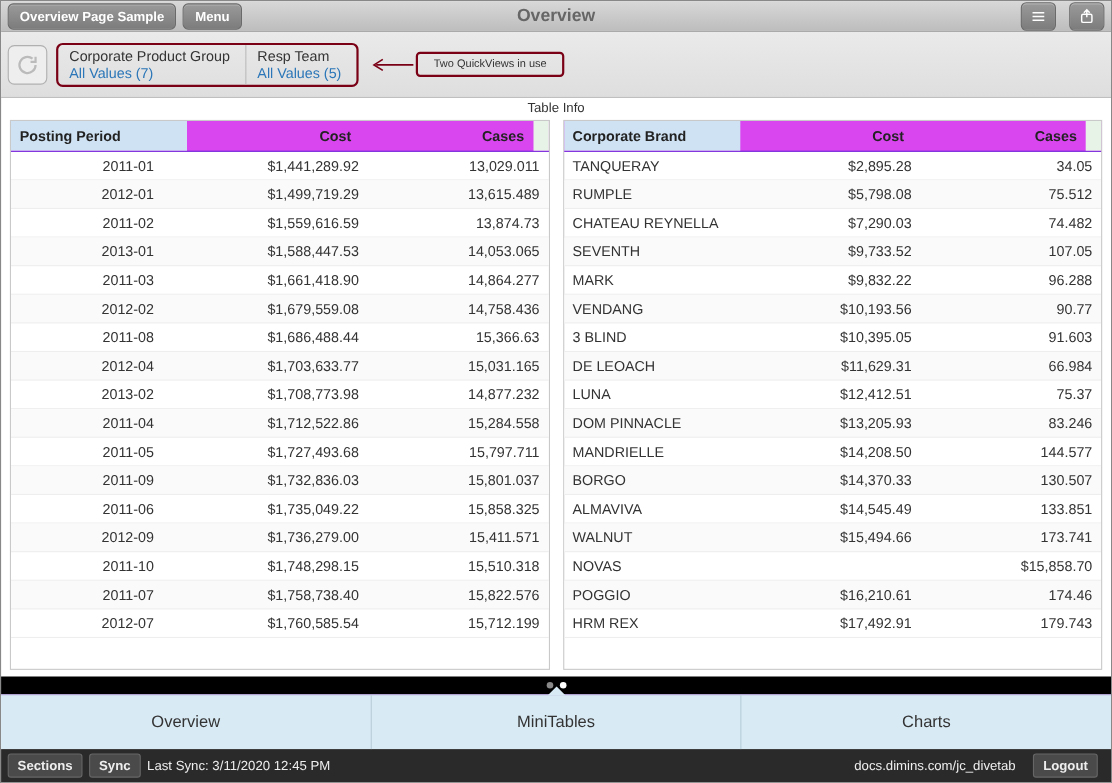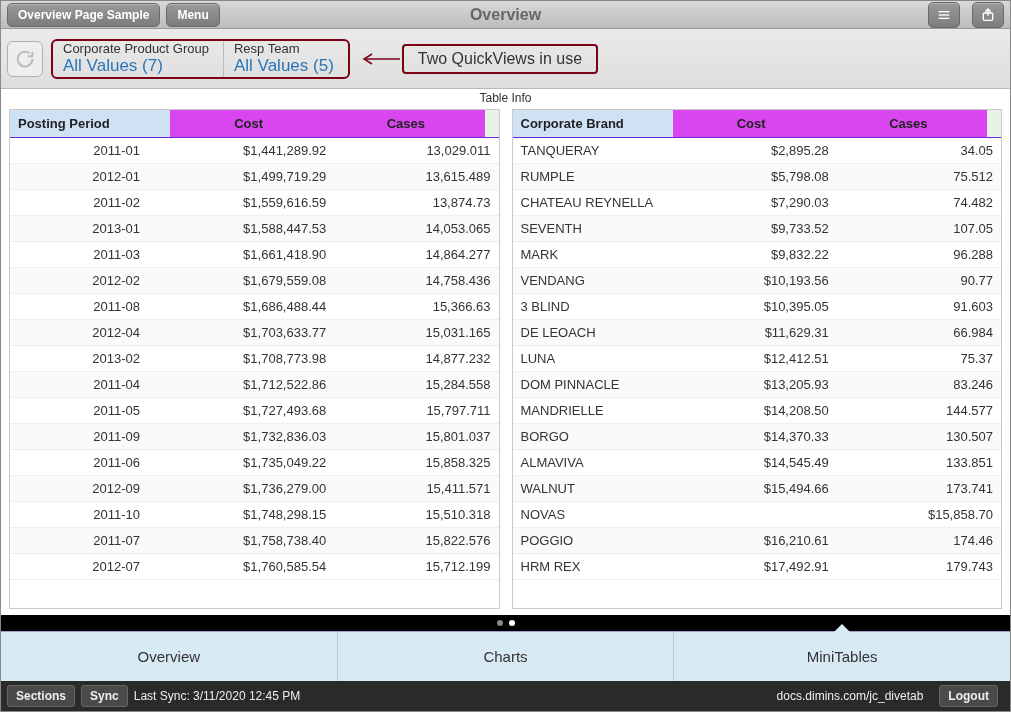--- a/index.html
+++ b/index.html
@@ -78,33 +78,33 @@
     height: 40px;
   }
   .qv {
     padding: 3px 14px 3px 10px;
     display: flex;
     flex-direction: column;
     justify-content: center;
   }
   .qv + .qv { border-left: 1px solid #bbb; }
   .qv .label { color: #333; font-size: 13px; line-height: 1.2; }
-  .qv .val { color: #2a76b8; font-size: 17px; line-height: 1.2; }
+  .qv .val { color: #2a76b8; font-size: 13px; line-height: 1.2; }
   .annot-arrow {
     margin-left: 10px;
     display: flex; align-items: center;
   }
   .annot-arrow svg { width: 40px; height: 14px; }
   .annot-box {
     border: 2px solid #7a0016;
     border-radius: 4px;
     padding: 4px 14px;
     color: #333;
     background: transparent;
-    font-size: 16px;
+    font-size: 10px;
     margin-left: 2px;
   }
 
   
   .table-info {
     text-align: center;
     font-size: 12px;
     color: #333;
     padding: 2px 0 4px;
   }
@@ -129,21 +129,21 @@
     background: #d946ef;
     border-bottom: 1px solid #6d28d9;
   }
   .th {
     padding: 6px 8px;
     font-weight: 700;
     font-size: 13px;
     color: #222;
   }
   .th.dim { background: #cfe2f3; flex: 0 0 160px; text-align: left; }
-  .th.num { flex: 1; text-align: center; }
+  .th.num { flex: 1; text-align: right; }
   .scrollhead-spacer { width: 14px; background: #e8f3e8; }
   .tbody {
     flex: 1;
     overflow-y: scroll;
   }
   .tr {
     display: flex;
     border-bottom: 1px solid #eee;
   }
   .tr:nth-child(even) { background: #fafafa; }
@@ -468,22 +468,22 @@
   </div>
 </div>
 
 <div class="dots">
   <div class="dot"></div>
   <div class="dot active"></div>
 </div>
 
 <div class="tabs">
   <div class="tab">Overview</div>
+  <div class="tab active">MiniTables</div>
   <div class="tab">Charts</div>
-  <div class="tab active">MiniTables</div>
 </div>
 
 <div class="status">
   <span class="sbtn">Sections</span>
   <span class="sbtn">Sync</span>
   <span>Last Sync: 3/11/2020 12:45 PM</span>
   <span class="spacer"></span>
   <span>docs.dimins.com/jc_divetab</span>
   <span class="sbtn" style="margin-left:16px">Logout</span>
 </div>

